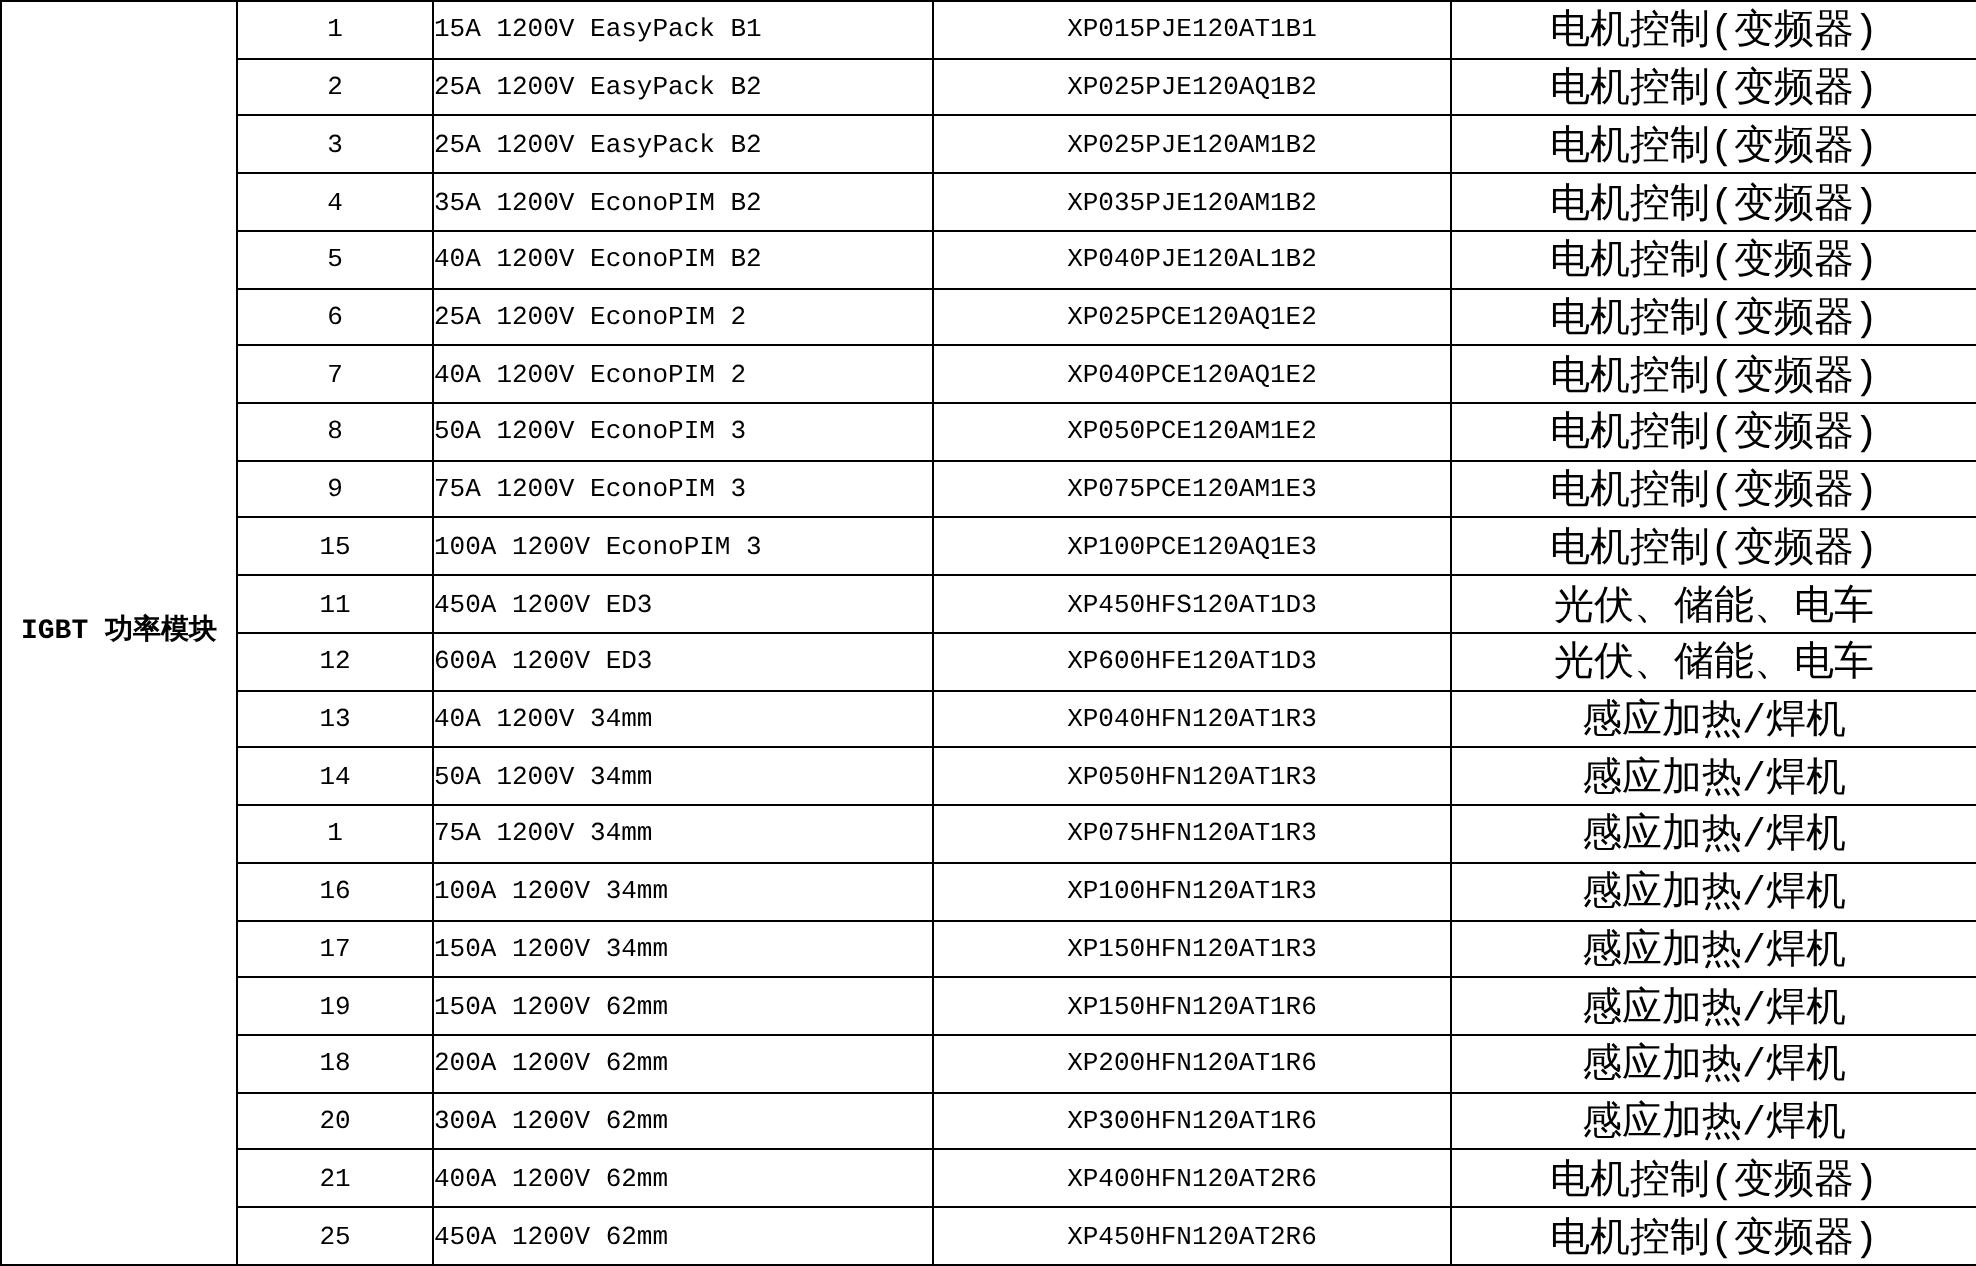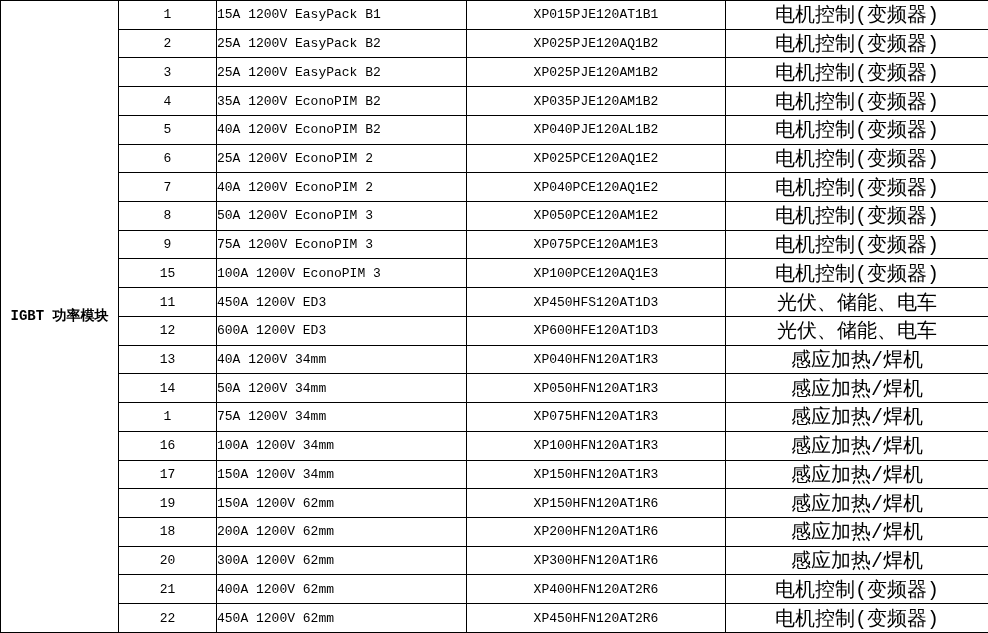--- a/index.html
+++ b/index.html
@@ -190,20 +190,20 @@
           <td class="part">XP300HFN120AT1R6</td>
           <td class="app">感应加热/焊机</td>
         </tr>
         <tr>
           <td class="num">21</td>
           <td class="spec">400A 1200V 62mm</td>
           <td class="part">XP400HFN120AT2R6</td>
           <td class="app">电机控制(变频器)</td>
         </tr>
         <tr>
-          <td class="num">22</td>
+          <td class="num">25</td>
           <td class="spec">450A 1200V 62mm</td>
           <td class="part">XP450HFN120AT2R6</td>
           <td class="app">电机控制(变频器)</td>
         </tr>
       </tbody>
   </table>
 </div>
 
 </body></html>

